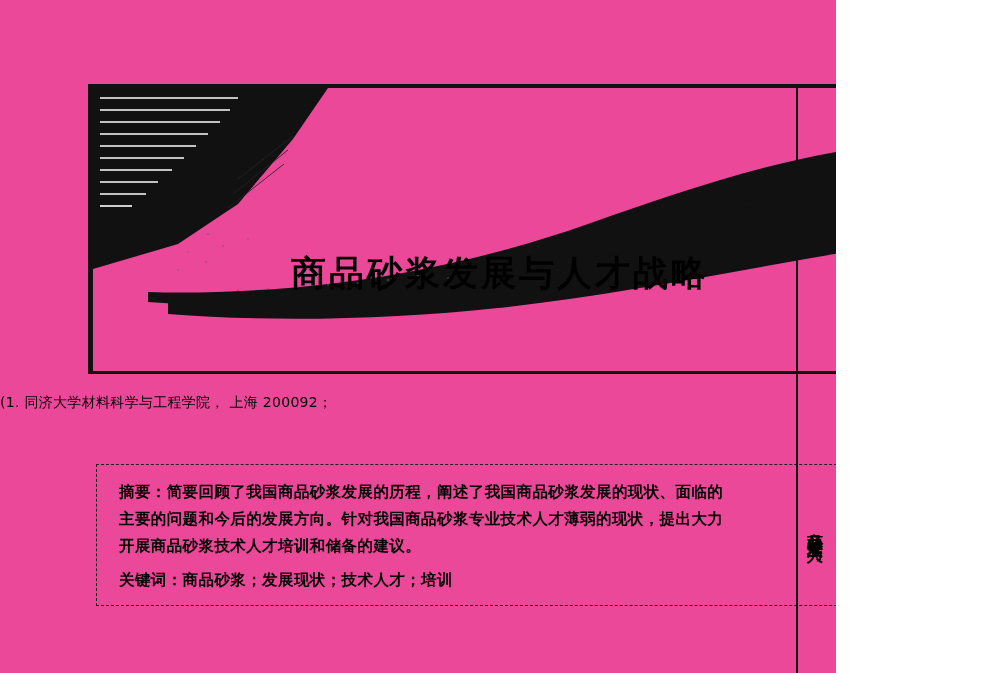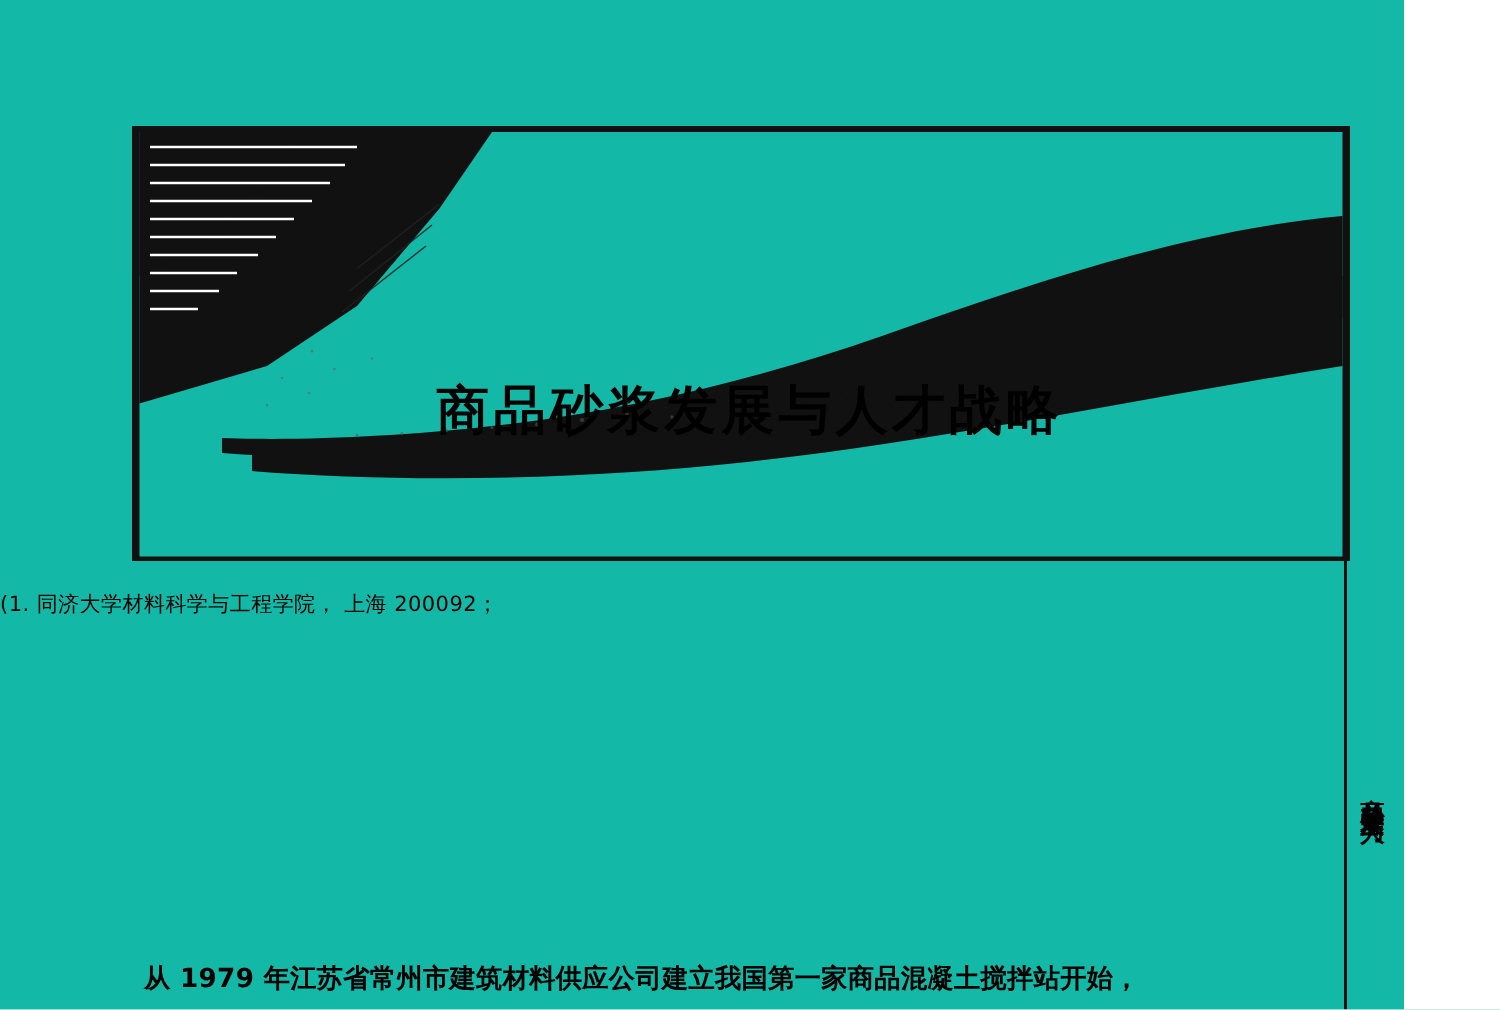--- a/index.html
+++ b/index.html
@@ -2,23 +2,23 @@
 <html><head>
 <meta charset="utf-8">
 <style>
   html, body {
     margin: 0;
     padding: 0;
     background: #ffffff;
   }
   .page {
     position: relative;
-    width: 936px;
+    width: 836px;
     height: 673px;
-    background: #14b8a6;
+    background: #ec4899;
     overflow: hidden;
     font-family: "DejaVu Sans", "Liberation Sans", sans-serif;
     color: #000000;
   }
 
   
   .header-art {
     position: absolute;
     left: 88px;
     top: 84px;
@@ -253,21 +253,28 @@
         <circle cx="90" cy="186" r="0.8"></circle>
       </g>
     </svg>
   </div>
 
   <div class="title">商品砂浆发展与人才战略</div>
 
 
   <div class="affil affil-1">(1. 同济大学材料科学与工程学院，  上海 200092；</div>
 
-
-  <div class="body-line">从 1979 年江苏省常州市建筑材料供应公司建立我国第一家商品混凝土搅拌站开始，</div>
+  <div class="abstract-box">
+    <div class="abstract-inner">
+      <div class="abs-line">摘要：简要回顾了我国商品砂浆发展的历程，阐述了我国商品砂浆发展的现状、面临的</div>
+      <div class="abs-line">主要的问题和今后的发展方向。针对我国商品砂浆专业技术人才薄弱的现状，提出大力</div>
+      <div class="abs-line">开展商品砂浆技术人才培训和储备的建议。</div>
+      <div class="kw-line">关键词：商品砂浆；发展现状；技术人才；培训</div>
+    </div>
+  </div>
+
 
   <div class="side-strip">
     <div class="side-rule"></div>
     <div class="side-text">商品砂浆发展与人</div>
   </div>
 
 </div>
 
 </body></html>

